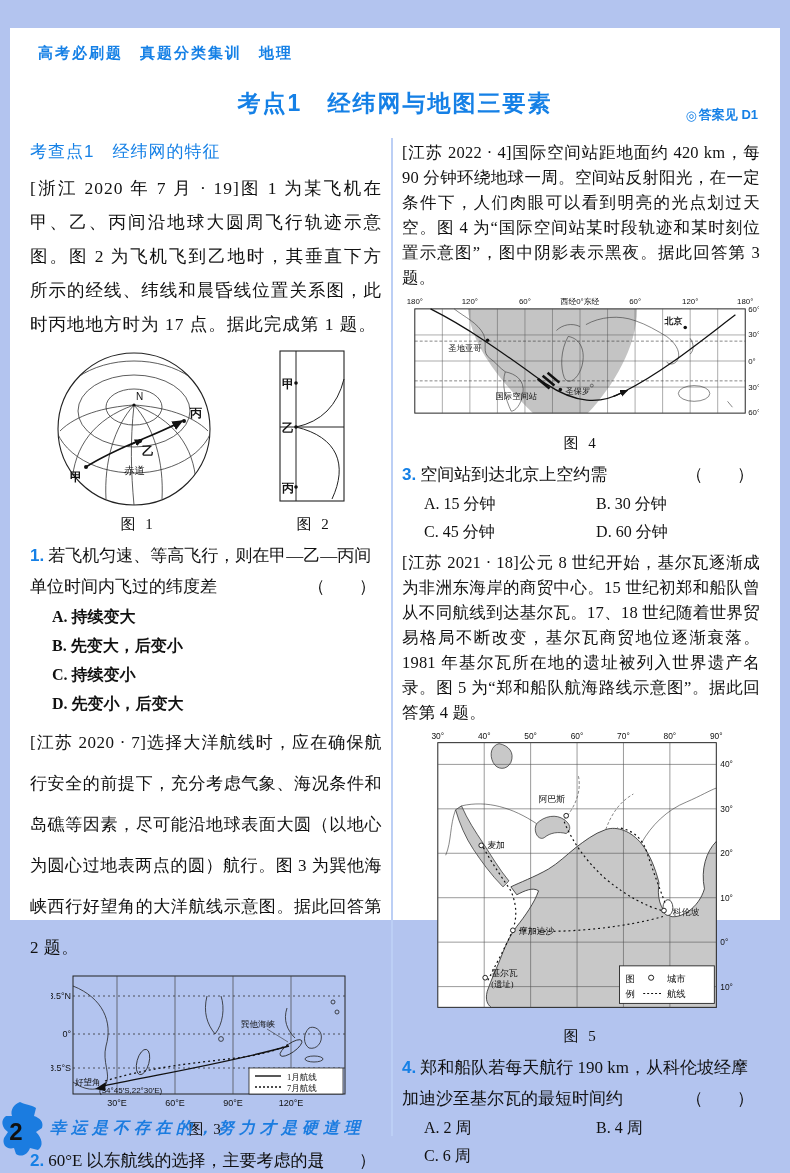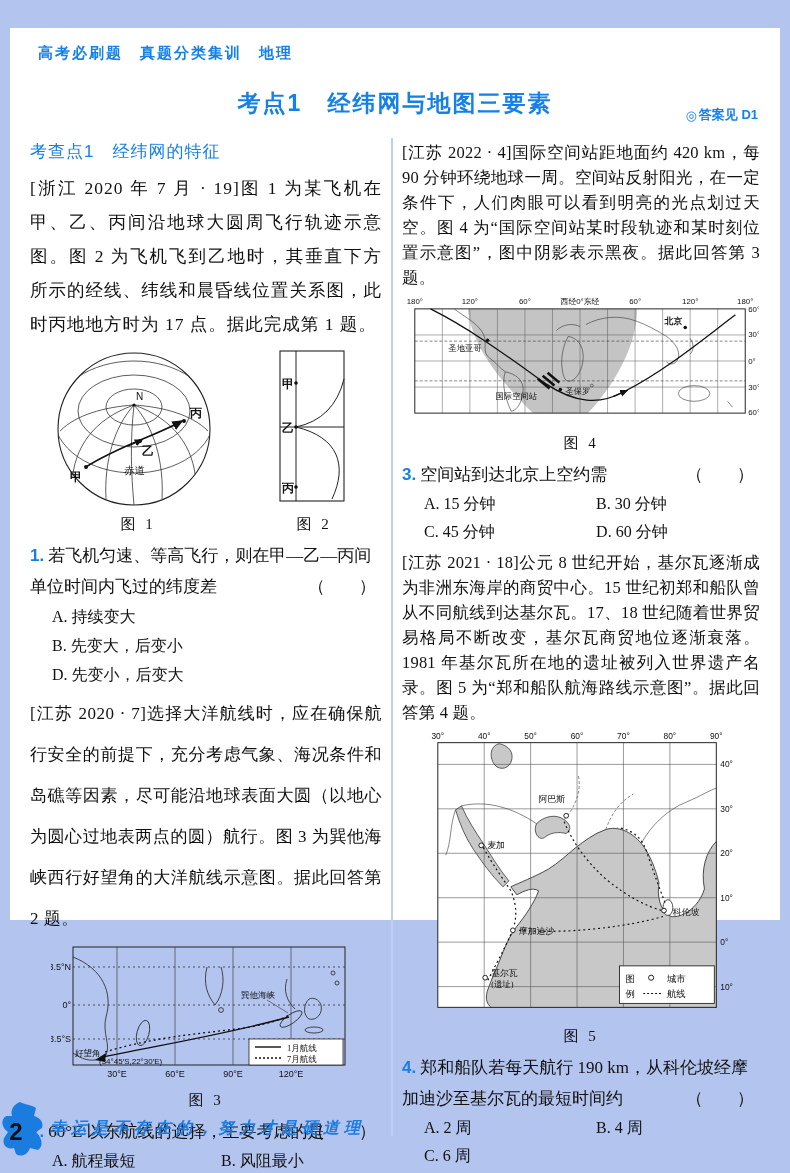--- a/index.html
+++ b/index.html
@@ -40,21 +40,21 @@
   .p-tight{font-size:16.5px;line-height:25px;letter-spacing:.2px;}
   .fig-row{display:flex;justify-content:space-between;align-items:flex-end;padding:6px 6px 0 2px;}
   .fig-block{text-align:center;}
   .fig-caption{font-size:15px;letter-spacing:3px;margin-top:2px;}
   .q{position:relative;margin-top:6px;font-size:17px;line-height:31px;}
   .qnum{
     color:#1580e6;font-weight:bold;
     font-family:"Liberation Sans","DejaVu Sans",sans-serif;margin-right:4px;
   }
   .paren{position:absolute;right:6px;bottom:0;}
-  .opts-list{margin-left:22px;}
+  .opts-list{margin-left:22px;font-weight:bold;}
   .opts-list .opt{line-height:29px;}
   .opts-grid{display:grid;grid-template-columns:1.05fr 1fr;margin-left:22px;}
   .opts-grid .opt{line-height:28px;}
   .fig-center{text-align:center;margin-top:4px;}
   svg text{font-family:"Liberation Sans","DejaVu Sans",sans-serif;fill:#111;}
   svg .kai{font-family:"Liberation Serif","DejaVu Serif",serif;}
   .footer-motto{
     position:absolute;left:50px;top:1118px;color:#1b7ce0;font-weight:bold;
     font-style:italic;font-size:16px;letter-spacing:5px;
   }
@@ -140,20 +140,21 @@
       </div>
     </div>
 
     <div class="q">
       <span class="qnum">1.</span><span>若飞机匀速、等高飞行，则在甲—乙—丙间单位时间内飞过的纬度差</span>
       <span class="paren">（　　）</span>
     </div>
     <div class="opts-list">
       <div class="opt">A. 持续变大</div>
       <div class="opt">B. 先变大，后变小</div>
+      <div class="opt">C. 持续变小</div>
       <div class="opt">D. 先变小，后变大</div>
     </div>
 
     <div class="para p-med">[江苏 2020 · 7]选择大洋航线时，应在确保航行安全的前提下，充分考虑气象、海况条件和岛礁等因素，尽可能沿地球表面大圆（以地心为圆心过地表两点的圆）航行。图 3 为巽他海峡西行好望角的大洋航线示意图。据此回答第 2 题。</div>
 
     <div class="fig-center">
       <svg width="310" height="142" viewBox="0 0 310 142">
         <rect x="22" y="4" width="272" height="118" fill="none" stroke="#222" stroke-width="1"></rect>
         <g stroke="#444" stroke-width="0.7">
           <path d="M66,4 L66,122"></path>

